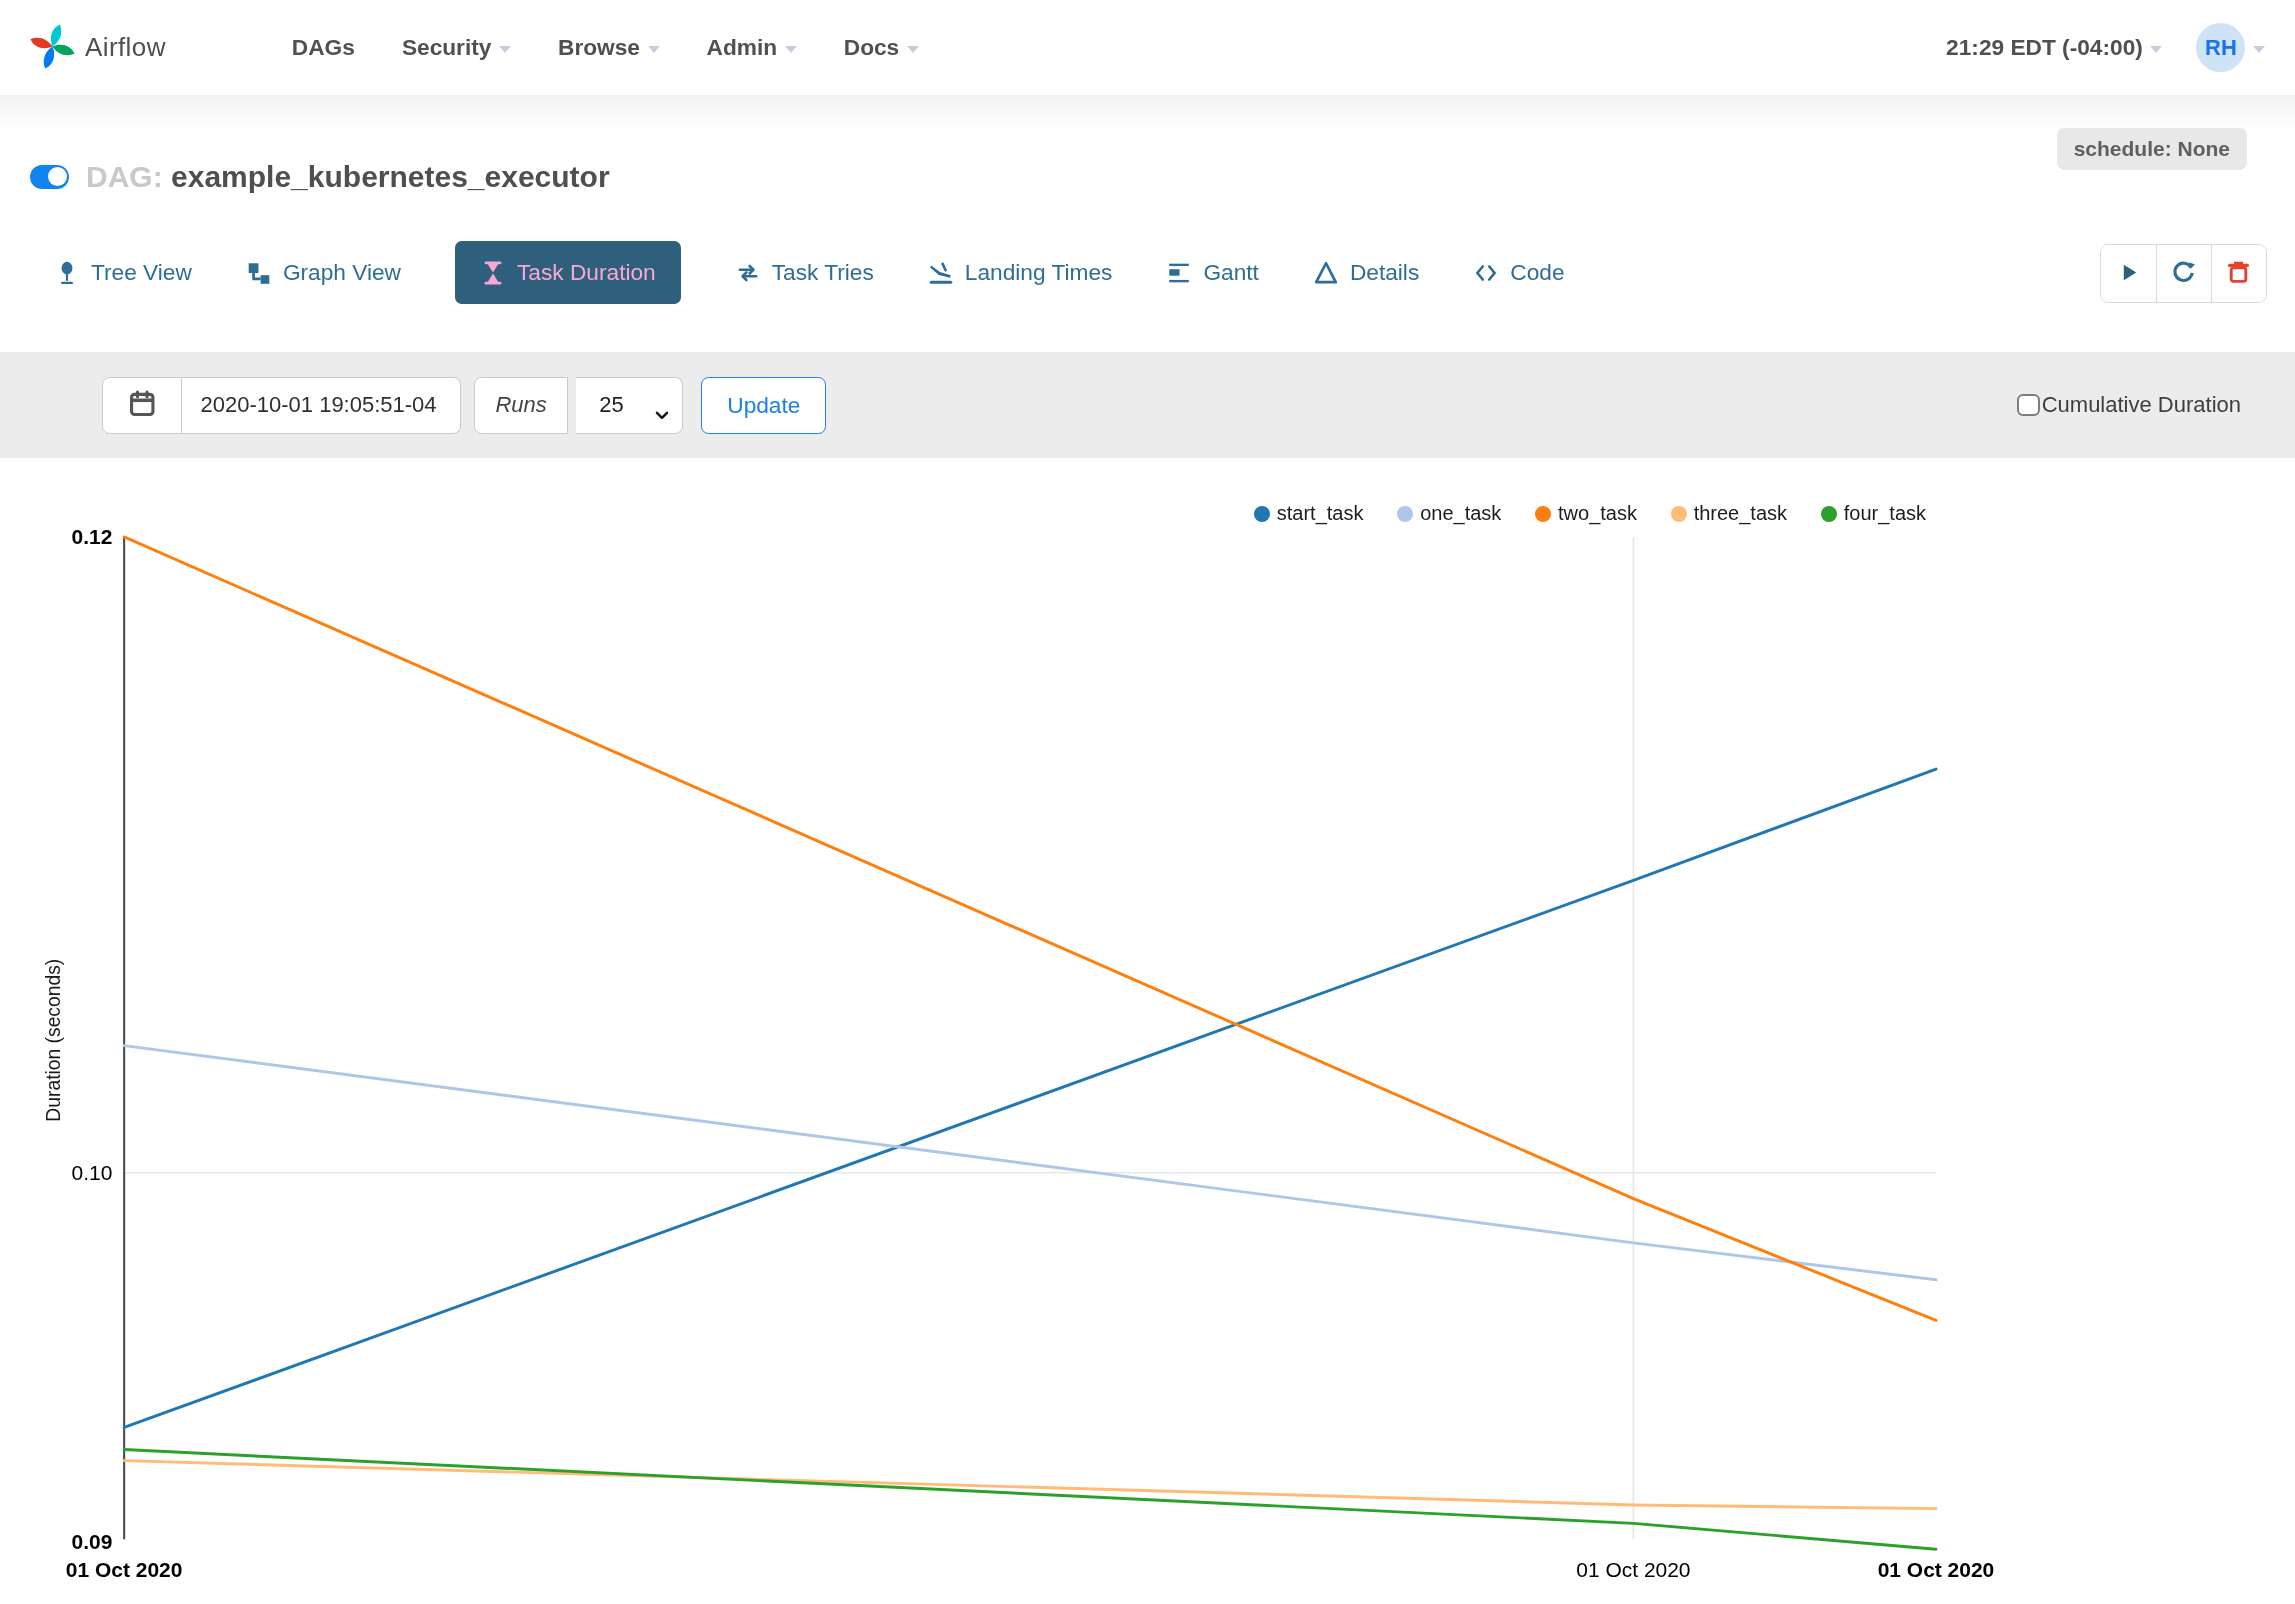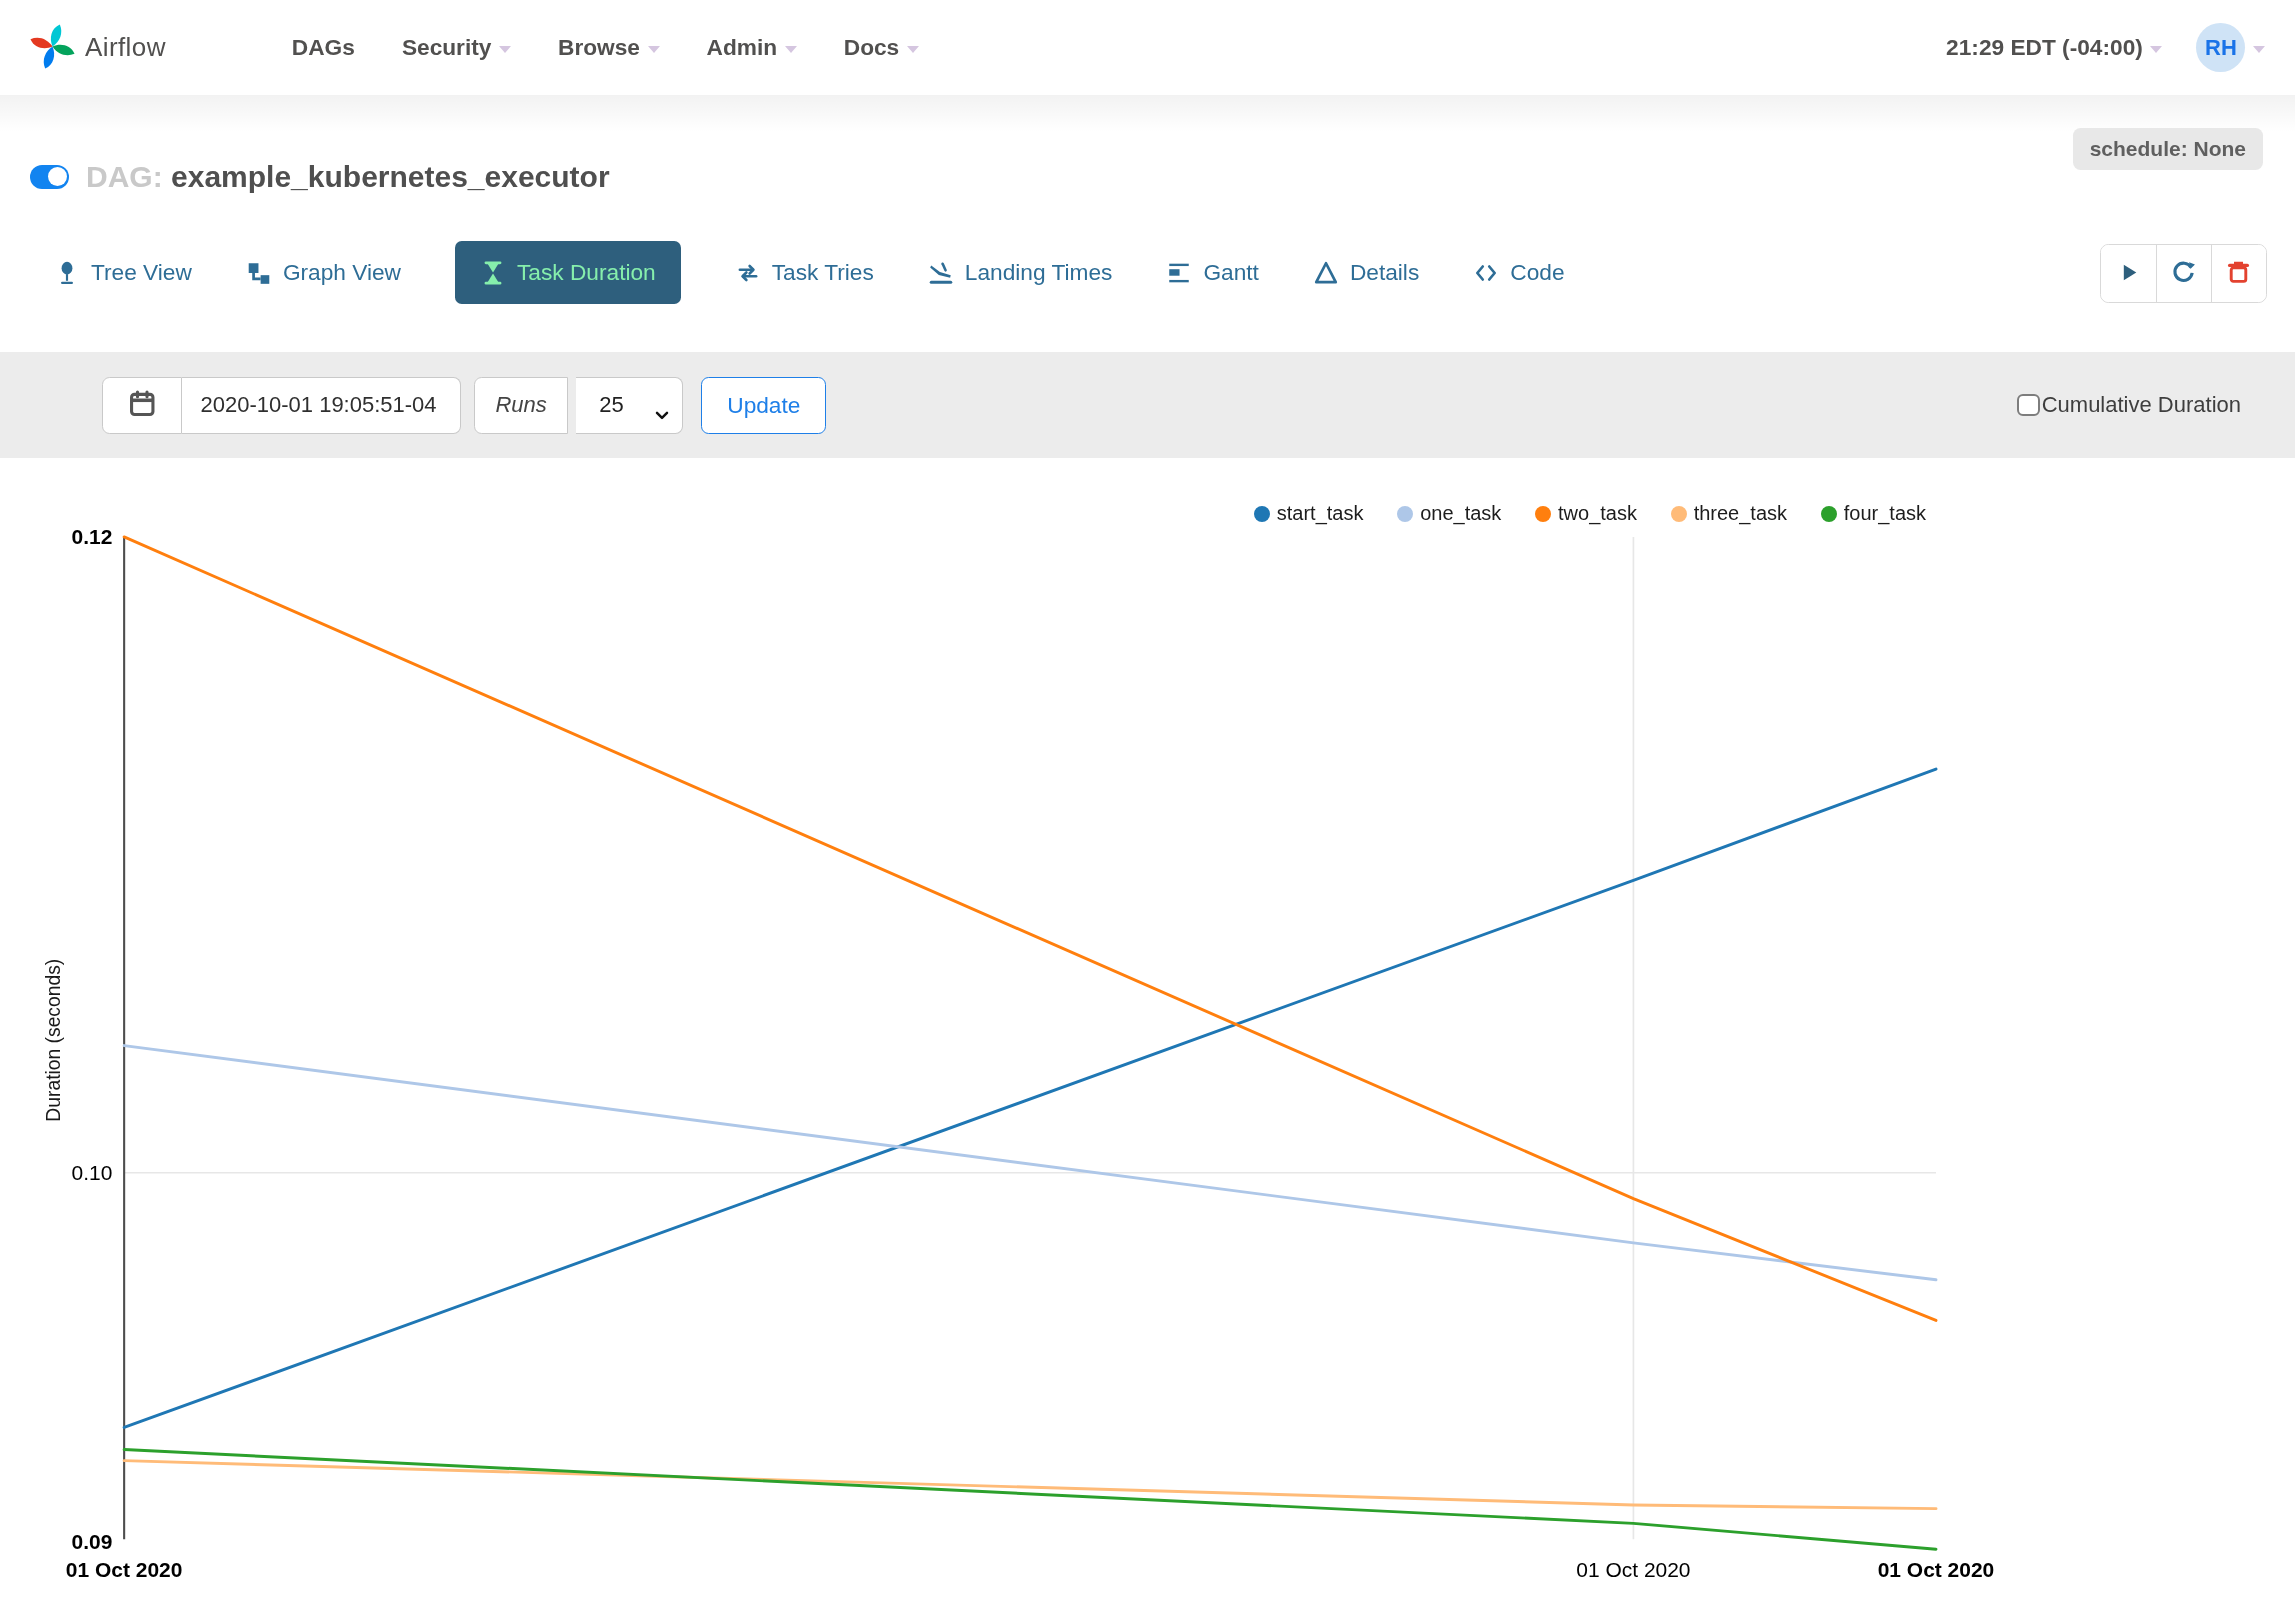--- a/index.html
+++ b/index.html
@@ -18,27 +18,27 @@
   .clock { font-size:22.7px; font-weight:bold; color:#51504f; }
   .avatar { width:49px; height:49px; border-radius:50%; background:#cfe3f6; color:#1a73e8; font-weight:bold; font-size:22px; display:flex; align-items:center; justify-content:center; margin-left:34px; }
   .nav-shadow { height:37px; background:linear-gradient(rgba(0,0,0,0.05), rgba(0,0,0,0)); }
 
   
   .dag-row { display:flex; align-items:center; margin:20px 30px 0 30px; height:49px; }
   .toggle { position:relative; width:39px; height:24px; border-radius:12.6px; background:#1284f0; margin-right:17px; cursor:pointer; flex:0 0 auto; }
   .toggle .knob { position:absolute; top:2.5px; left:17.6px; width:19.3px; height:19.3px; border-radius:50%; background:#fff; }
   .dag-title { font-size:30px; font-weight:bold; color:#4f4f4f; }
   .dag-title .muted { color:#c9c9c9; margin-right:8.4px; }
-  .schedule-badge { position:absolute; right:32px; top:128px; background:#e8e8e8; color:#5f5f5f; font-size:21px; font-weight:bold; padding:9.2px 17px; border-radius:7.6px; }
+  .schedule-badge { position:absolute; right:48px; top:128px; background:#e8e8e8; color:#5f5f5f; font-size:21px; font-weight:bold; padding:9.2px 17px; border-radius:7.6px; }
 
   
   .tabs-row { display:flex; align-items:center; gap:54px; margin:39px 30px 0 54px; height:65px; }
   .tab { display:flex; align-items:center; gap:11px; font-size:22.7px; color:#2e6d96; text-decoration:none; cursor:pointer; white-space:nowrap; }
   .tab svg { width:26px; height:26px; display:block; }
-  .tab.active { background:#2e5f7d; color:#86efac; border-radius:6.7px; padding:17.6px 25px; }
+  .tab.active { background:#2e5f7d; color:#f9a8d4; border-radius:6.7px; padding:17.6px 25px; }
   .action-group { position:absolute; right:28.5px; top:244px; display:flex; border:1.7px solid #d9d9d9; border-radius:8.4px; overflow:hidden; background:#fff; }
   .action-btn { width:55px; height:57px; display:flex; align-items:center; justify-content:center; background:#fff; border:none; cursor:pointer; }
   .action-btn + .action-btn { border-left:1.7px solid #d9d9d9; }
   .action-btn svg { width:25px; height:25px; }
   .btn-play { color:#2e5f7d; } .btn-refresh { color:#2e6d96; } .btn-delete { color:#e3422f; }
 
   
   .filter-bar { margin-top:47px; height:106px; background:#ececec; display:flex; align-items:center; padding:0 54px; }
   .input-group { display:flex; align-items:stretch; height:57px;margin-left:48px; }
   .addon { display:flex; align-items:center; justify-content:center; background:#ffffff; border:1.7px solid #c9c9c9; color:#444;font-style:italic; }

